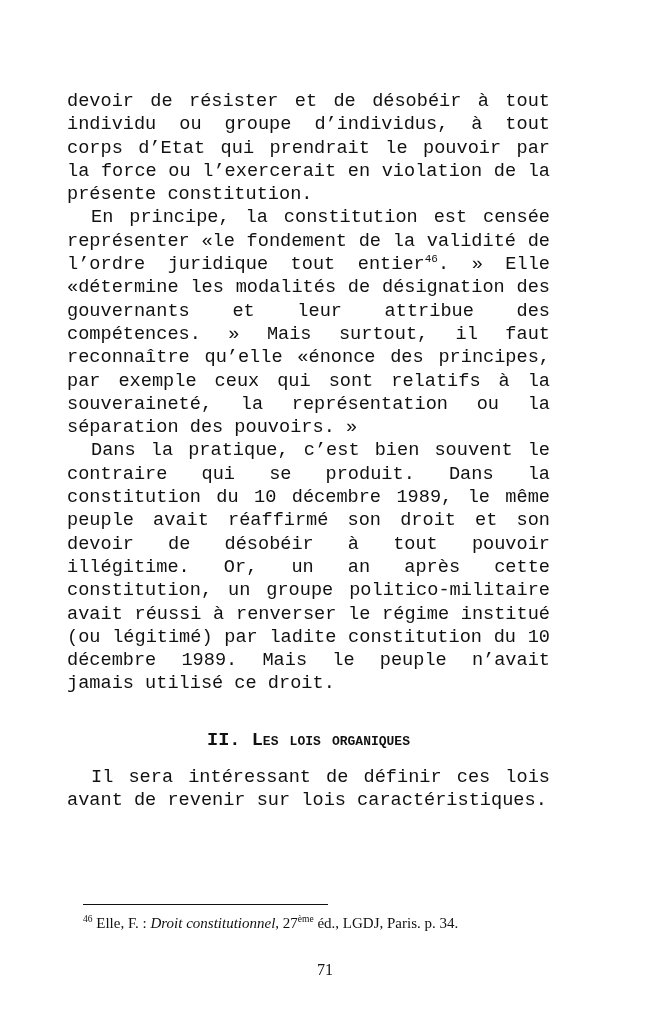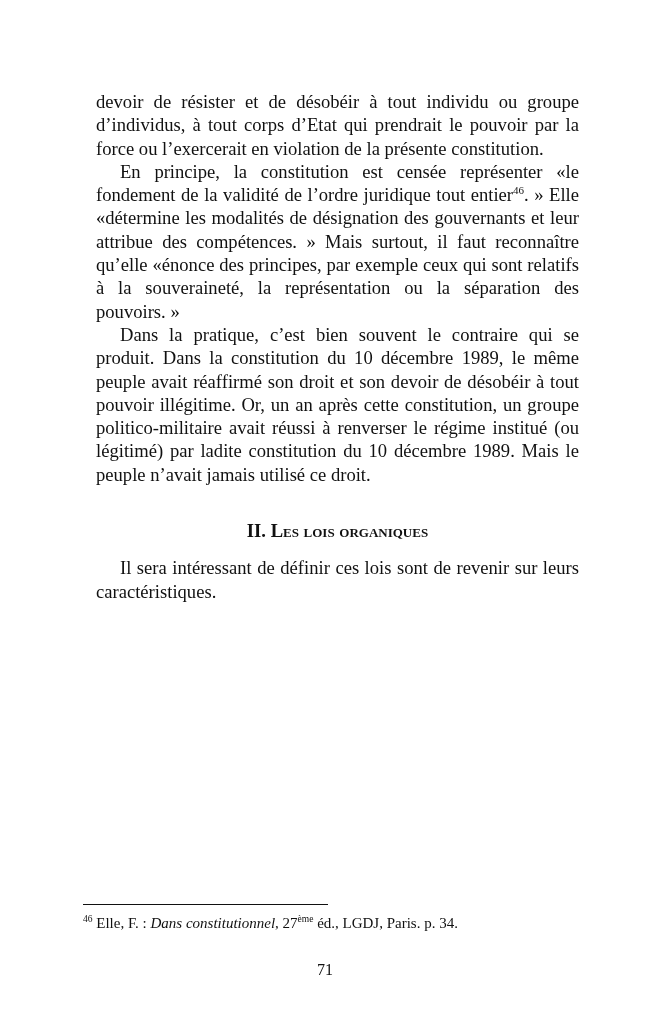--- a/index.html
+++ b/index.html
@@ -1,19 +1,19 @@
 <!DOCTYPE html>
 <html><head>
   <meta charset="utf-8">
   <style>
     html, body { margin: 0; padding: 0; background: #ffffff; }
     body { width: 650px; height: 1036px; position: relative; overflow: hidden; }
     .page {
-      position: absolute; left: 96px; top: 90px; width: 483px;
-      font-family: Liberation Serif, serif;
+      position: absolute; left: 67px; top: 90px; width: 483px;
+      font-family: Liberation Mono, monospace;
       font-size: 18.6px; line-height: 23.3px; color: #111;
     }
     .para { margin: 0; text-align: justify; }
     .para.indent { text-indent: 24px; }
     sup { font-size: 11px; line-height: 0; vertical-align: super; }
     .heading {
       margin: 33px 0 0 0; font-weight: bold; font-size: 18.6px; line-height: 23.3px; text-align: center;
     }
     .heading .sc { font-variant: small-caps; }
     .heading-gap { height: 14px; }
@@ -38,22 +38,22 @@
 <div class="page">
   <p class="para">devoir de résister et de désobéir à tout individu ou groupe d’individus, à tout corps d’Etat qui prendrait le pouvoir par la force ou l’exercerait en violation de la présente constitution.</p>
   <p class="para indent"><span>En principe, la constitution est censée représenter «le fondement de la validité de l’ordre juridique tout entier</span><sup>46</sup><span>. » Elle «détermine les modalités de désignation des gouvernants et leur attribue des compétences. » Mais surtout, il faut reconnaître qu’elle «énonce des principes, par exemple ceux qui sont relatifs à la souveraineté, la représentation ou la séparation des pouvoirs. »</span></p>
   <p class="para indent">Dans la pratique, c’est bien souvent le contraire qui se produit. Dans la constitution du 10 décembre 1989, le même peuple avait réaffirmé son droit et son devoir de désobéir à tout pouvoir illégitime. Or, un an après cette constitution, un groupe politico-militaire avait réussi à renverser le régime institué (ou légitimé) par ladite constitution du 10 décembre 1989. Mais le peuple n’avait jamais utilisé ce droit.</p>
 
   <div class="heading">
     <span>II.</span>
     <span class="sc">Les lois organiques</span>
   </div>
   <div class="heading-gap"></div>
-  <p class="para indent">Il sera intéressant de définir ces lois sont de revenir sur leurs caractéristiques.</p>
+  <p class="para indent">Il sera intéressant de définir ces lois avant de revenir sur lois caractéristiques.</p>
 </div>
 
 <div class="footnote-rule"></div>
 <div class="footnote">
   <sup>46</sup>
-  <span>Elle, F. : </span><i>Dans constitutionnel</i><span>,  27</span><sup>ème</sup><span> éd.,  LGDJ, Paris. p. 34.</span>
+  <span>Elle, F. : </span><i>Droit constitutionnel</i><span>,  27</span><sup>ème</sup><span> éd.,  LGDJ, Paris. p. 34.</span>
 </div>
 
 <div class="page-number">71</div>
 
 </body></html>

